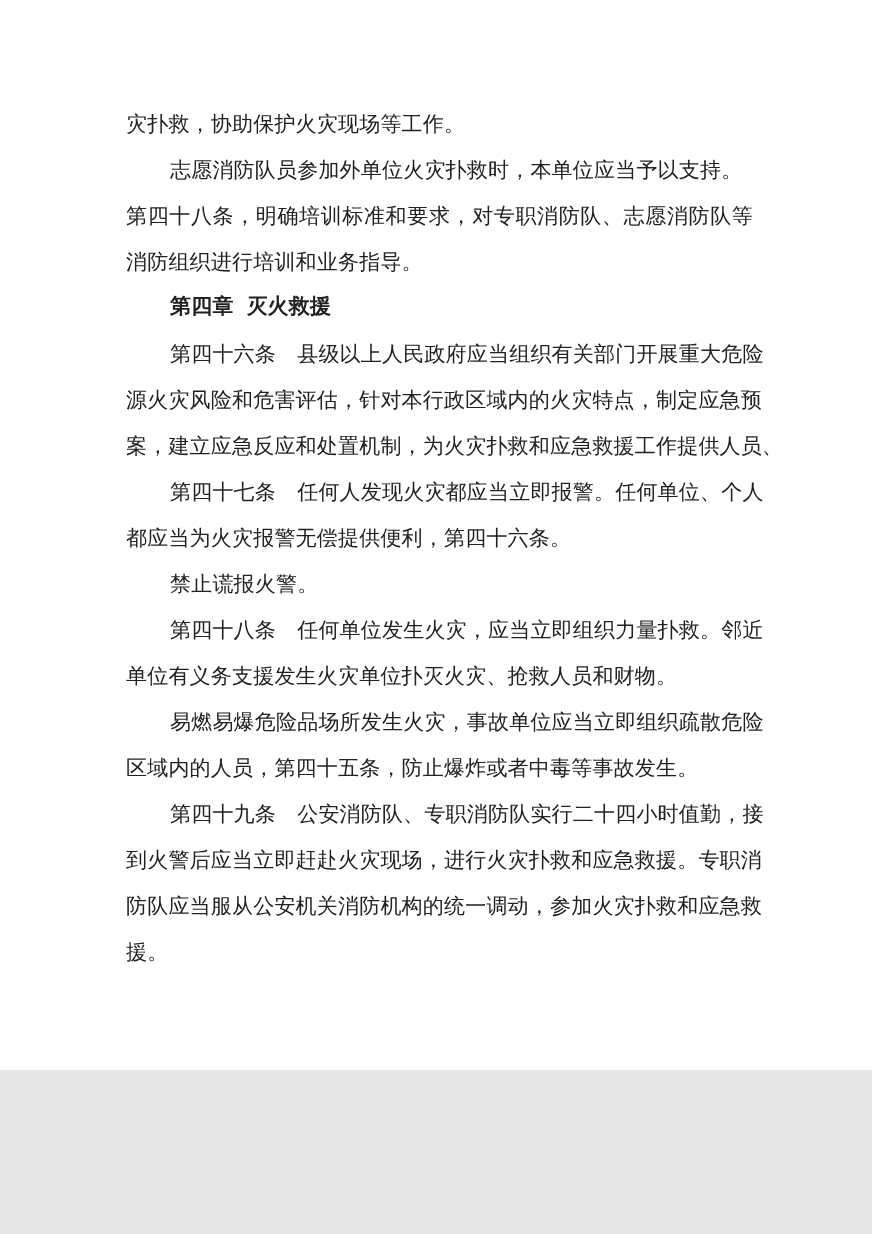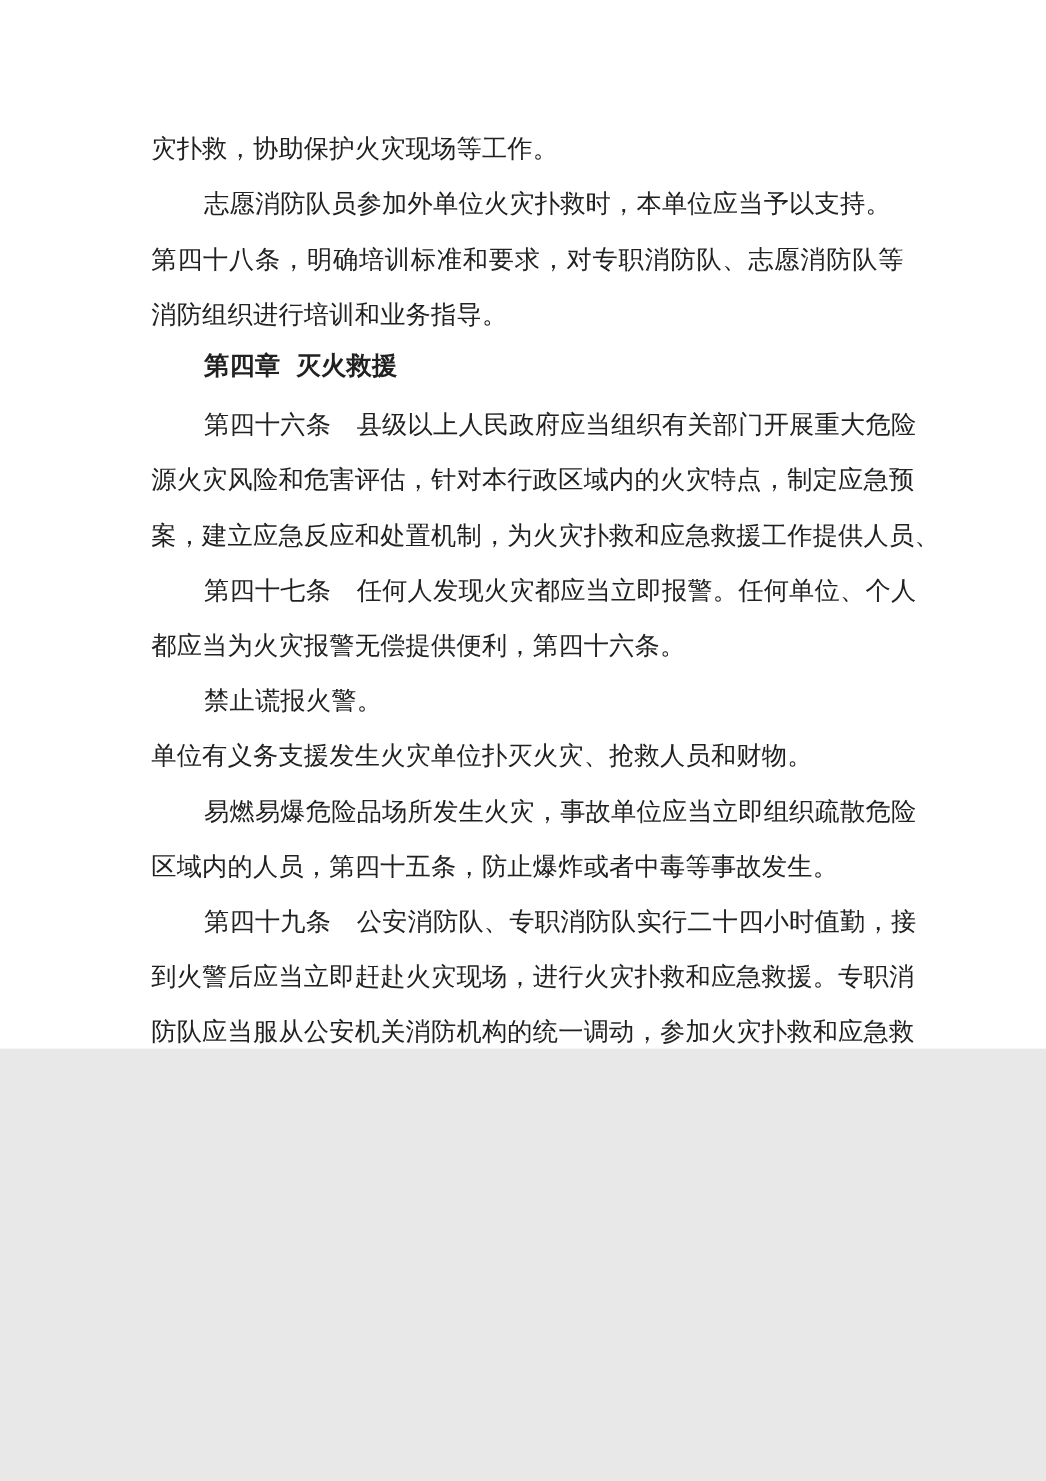--- a/index.html
+++ b/index.html
@@ -1,19 +1,19 @@
 <!DOCTYPE html>
 <html><head>
 <meta charset="utf-8">
 <style>
   html, body { margin: 0; padding: 0; background: #e8e8e8; }
   .page {
     position: relative;
     width: 872px;
-    height: 874px;
+    height: 1070px;
     margin: 0 auto;
     background: #ffffff;
     font-family: "DejaVu Serif", "Liberation Serif", serif;
     color: #212121;
     overflow: hidden;
   }
   .text-block {
     position: absolute;
     left: 126px;
     top: 101px;
@@ -53,20 +53,21 @@
       <div class="line indent">志愿消防队员参加外单位火灾扑救时，本单位应当予以支持。</div>
       <div class="line full">第四十八条，明确培训标准和要求，对专职消防队、志愿消防队等</div>
       <div class="line">消防组织进行培训和业务指导。</div>
       <div class="line heading indent">第四章 灭火救援</div>
       <div class="line indent full">第四十六条　县级以上人民政府应当组织有关部门开展重大危险</div>
       <div class="line full">源火灾风险和危害评估，针对本行政区域内的火灾特点，制定应急预</div>
       <div class="line full">案，建立应急反应和处置机制，为火灾扑救和应急救援工作提供人员、</div>
       <div class="line indent full">第四十七条　任何人发现火灾都应当立即报警。任何单位、个人</div>
       <div class="line">都应当为火灾报警无偿提供便利，第四十六条。</div>
       <div class="line indent">禁止谎报火警。</div>
+      <div class="line indent full">第四十八条　任何单位发生火灾，应当立即组织力量扑救。邻近</div>
       <div class="line">单位有义务支援发生火灾单位扑灭火灾、抢救人员和财物。</div>
       <div class="line indent full">易燃易爆危险品场所发生火灾，事故单位应当立即组织疏散危险</div>
       <div class="line">区域内的人员，第四十五条，防止爆炸或者中毒等事故发生。</div>
       <div class="line indent full">第四十九条　公安消防队、专职消防队实行二十四小时值勤，接</div>
       <div class="line full">到火警后应当立即赶赴火灾现场，进行火灾扑救和应急救援。专职消</div>
       <div class="line full">防队应当服从公安机关消防机构的统一调动，参加火灾扑救和应急救</div>
       <div class="line">援。</div>
     </div>
 </div>
 

